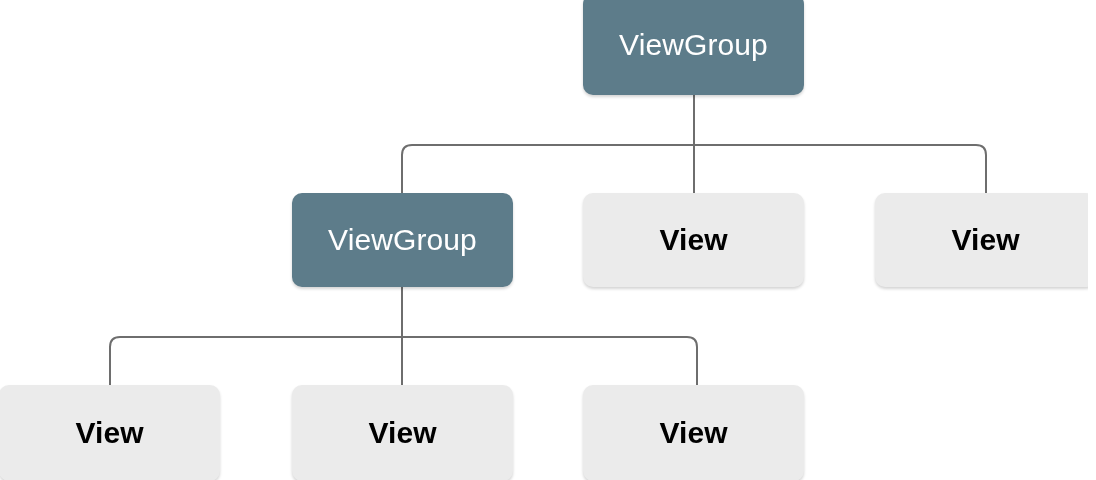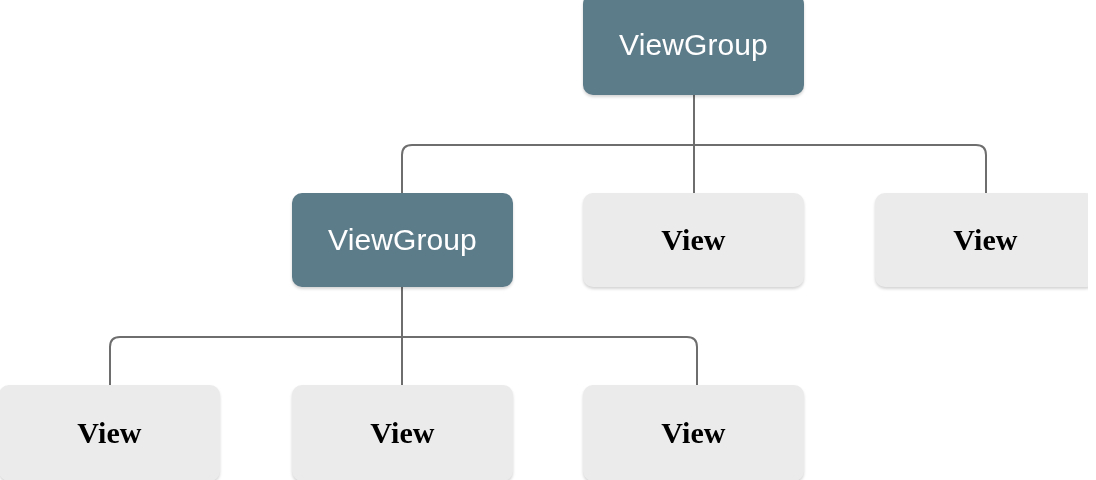--- a/index.html
+++ b/index.html
@@ -33,21 +33,20 @@
     display: flex;
     align-items: center;
     justify-content: center;
     box-shadow: 0 2px 3px rgba(0, 0, 0, 0.17);
   }
   .node-viewgroup {
     background: #5d7c8a;
   }
   .node-view {
     background: #ebebeb;
-    font-family: Liberation Serif, serif;
   }
   .node-label {
     font-size: 30px;
     letter-spacing: 0.1px;
     white-space: nowrap;
   }
   .node-viewgroup .node-label {
     color: #ffffff;
     font-weight: 400;
   }

